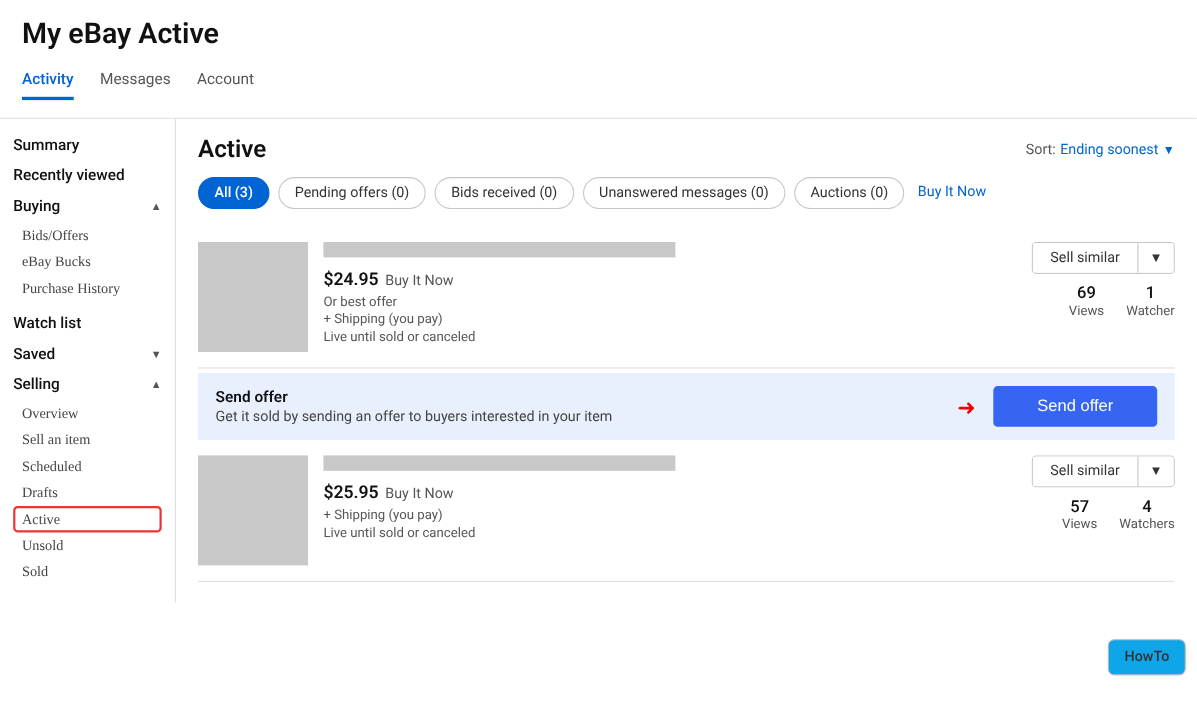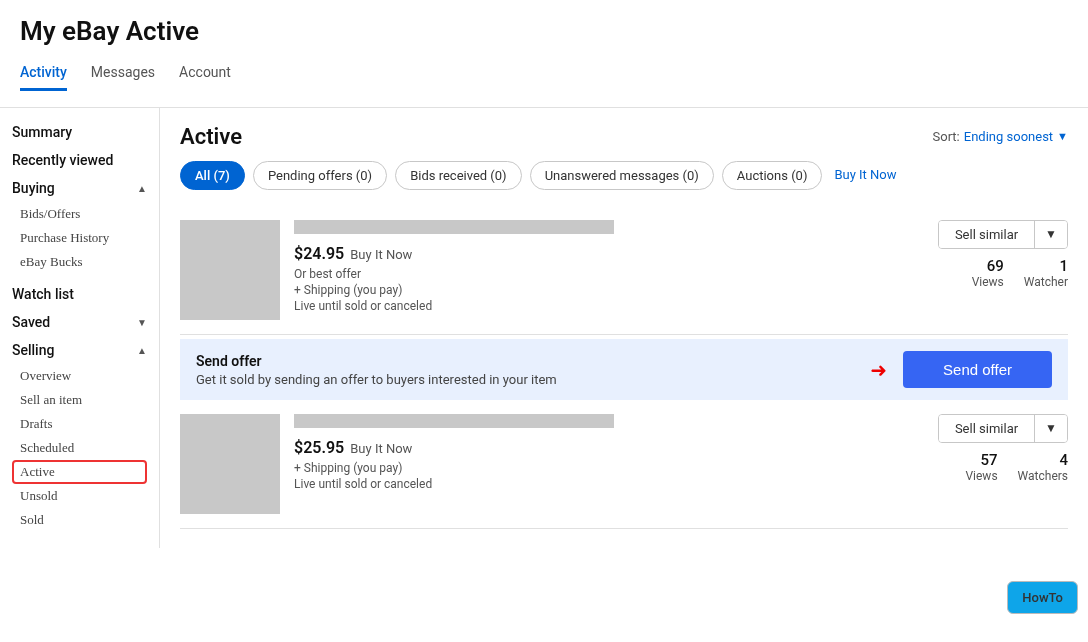--- a/index.html
+++ b/index.html
@@ -47,21 +47,21 @@
     .listing-title-bar { width: 320px; height: 14px; background: #c8c8c8; margin-bottom: 10px; }
     .listing-price-row { display: flex; align-items: baseline; gap: 6px; margin-bottom: 4px; }
     .listing-price { font-size: 16px; font-weight: 600; color: #111; }
     .listing-price-type { font-size: 13px; color: #555; }
     .listing-detail { font-size: 12px; color: #555; margin-bottom: 2px; }
     .listing-actions { display: flex; flex-direction: column; align-items: flex-end; gap: 8px; margin-left: 16px; }
     .sell-similar-btn { display: flex; border: 1.5px solid #c7c7c7; border-radius: 4px; overflow: hidden; cursor: pointer; }
     .sell-similar-label { padding: 6px 16px; font-size: 13px; color: #333; background: #fff; }
     .sell-similar-chevron { padding: 6px 10px; border-left: 1.5px solid #c7c7c7; background: #fff; font-size: 12px; color: #333; }
     .listing-stats { display: flex; gap: 20px; text-align: center; }
-    .stat-block { display: flex; flex-direction: column; align-items: flex-end; }
+    .stat-block { display: flex; flex-direction: column; align-items: center; }
     .stat-number { font-size: 15px; font-weight: 500; color: #111; }
     .stat-label { font-size: 12px; color: #555; }
 
     
     .send-offer-banner { background: #e8f0fe; padding: 12px 16px; margin: 4px 0 0 0; display: flex; align-items: center; justify-content: space-between; }
     .send-offer-text { }
     .send-offer-title { font-size: 14px; font-weight: 600; color: #111; margin-bottom: 3px; }
     .send-offer-desc { font-size: 13px; color: #444; }
     .send-offer-right { display: flex; align-items: center; gap: 12px; }
     .send-offer-arrow { color: #e00; font-size: 20px; margin-right: 4px; }
@@ -89,58 +89,58 @@
       <span>Summary</span>
     </div>
     <div class="sidebar-section-title">
       <span>Recently viewed</span>
     </div>
     <div class="sidebar-section-title">
       <span>Buying</span>
       <span class="chevron">▲</span>
     </div>
     <div class="sidebar-item">Bids/Offers</div>
+    <div class="sidebar-item">eBay Bucks</div>
     <div class="sidebar-item">Purchase History</div>
-    <div class="sidebar-item">eBay Bucks</div>
 
     <div class="sidebar-section-title">
       <span>Watch list</span>
     </div>
 
     <div class="sidebar-section-title">
       <span>Saved</span>
       <span class="chevron">▼</span>
     </div>
 
     <div class="sidebar-section-title">
       <span>Selling</span>
       <span class="chevron">▲</span>
     </div>
     <div class="sidebar-item">Overview</div>
     <div class="sidebar-item">Sell an item</div>
+    <div class="sidebar-item">Scheduled</div>
     <div class="sidebar-item">Drafts</div>
-    <div class="sidebar-item">Scheduled</div>
     <div class="sidebar-item active">Active</div>
     <div class="sidebar-item">Unsold</div>
     <div class="sidebar-item">Sold</div>
   </div>
 
   <div class="content">
 
     <div class="content-header">
       <div class="content-title">Active</div>
       <div class="sort-control">
         <span class="sort-label">Sort:</span>
         <span class="sort-value">Ending soonest</span>
         <span class="sort-chevron">▼</span>
       </div>
     </div>
 
     <div class="filter-tabs">
-      <div class="filter-tab selected">All (7)</div>
+      <div class="filter-tab selected">All (3)</div>
       <div class="filter-tab">Pending offers (0)</div>
       <div class="filter-tab">Bids received (0)</div>
       <div class="filter-tab">Unanswered messages (0)</div>
       <div class="filter-tab">Auctions (0)</div>
       <div class="filter-tab-more">Buy It Now</div>
     </div>
 
     <div class="listing-item">
       <div class="listing-image"></div>
       <div class="listing-info">

